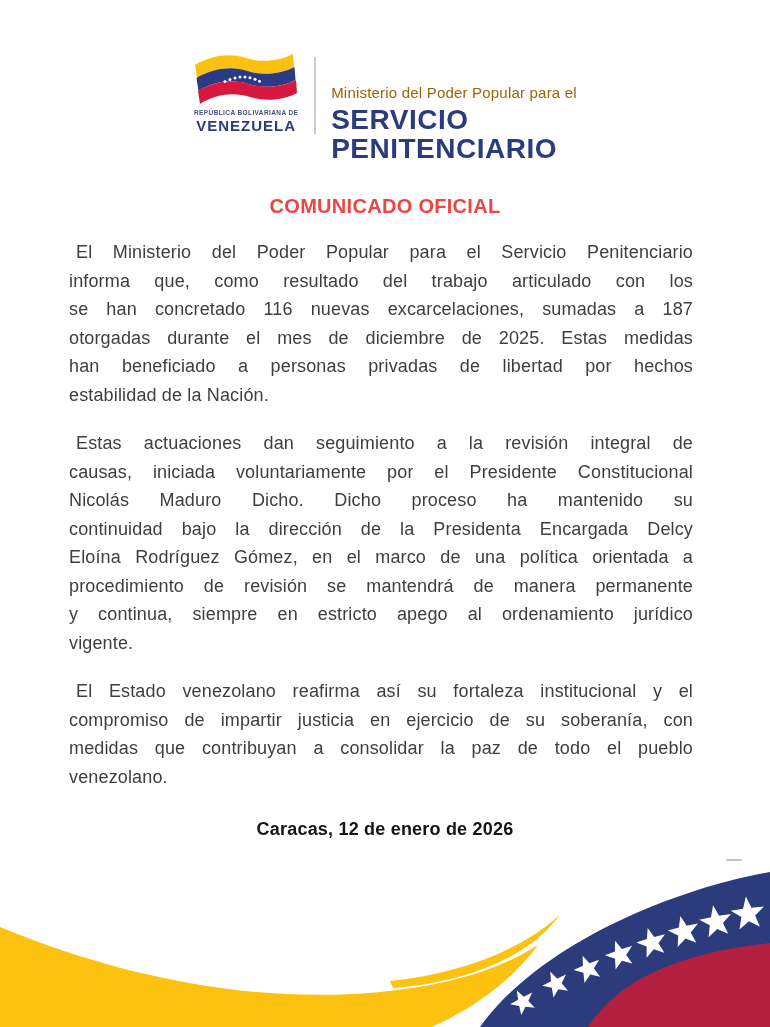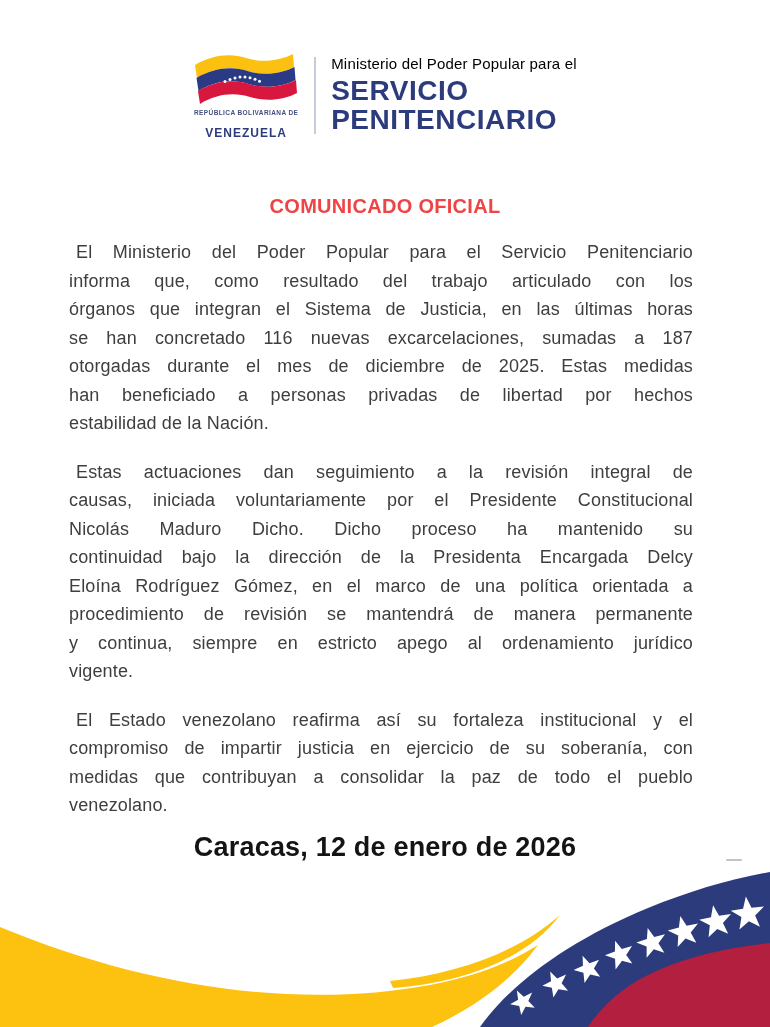--- a/index.html
+++ b/index.html
@@ -23,37 +23,38 @@
   .emblem { width: 106px; text-align: center; }
   .emblem svg { display: block; margin: 0 auto; }
   .country-small {
     font-size: 6.5px;
     font-weight: 700;
     letter-spacing: 0.4px;
     color: #44507f;
     margin-top: 1px;
   }
   .country {
-    font-size: 12px;
+    font-size: 15px;
     font-weight: 800;
     letter-spacing: 1px;
     color: #2c3b7c;
-    margin-top: 10px;
+    margin-top: 1px;
   }
   .header-divider {
     width: 2px; height: 77px;
     background: #c6ccd9;
     margin-top: 5px;
   }
   .ministry { padding-top: 3px; }
   .ministry-intro {
     font-size: 15px;
-    color: #000000;
+    color: #a16207;
     letter-spacing: 0.2px;
     margin-bottom: 4px;
+    margin-top: 29px;
   }
   .ministry-name {
     font-size: 28px;
     font-weight: 800;
     color: #2c3b7c;
     letter-spacing: 0.5px;
     line-height: 29px;
   }
 
   
@@ -71,23 +72,23 @@
   .para .line {
     line-height: 28.5px;
     text-align: justify;
     text-align-last: justify;
     letter-spacing: 0.15px;
   }
   .para .line:first-child { text-indent: 7px; margin-top: 20px; }
   .para .line:last-child { text-align-last: left; }
 
   .dateline {
-    margin-top: 12px;
+    margin-top: 28px;
     text-align: center;
-    font-size: 27px;
+    font-size: 18px;
     font-weight: 700;
     letter-spacing: 0.2px;
     color: #141414;
   }
 
   
   .footer-art {
     position: absolute;
     left: 0; bottom: 0;
     width: 770px; height: 170px;
@@ -136,21 +137,20 @@
   </div>
 </div>
 
 <div class="content">
   <div class="doc-title">COMUNICADO OFICIAL</div>
 
   <div class="paras">
     <div class="para">
         <div class="line">El Ministerio del Poder Popular para el Servicio Penitenciario</div>
         <div class="line">informa que, como resultado del trabajo articulado con los</div>
-        <div class="line">órganos que integran el Sistema de Justicia, en las últimas horas</div>
         <div class="line">se han concretado 116 nuevas excarcelaciones, sumadas a 187</div>
         <div class="line">otorgadas durante el mes de diciembre de 2025. Estas medidas</div>
         <div class="line">han beneficiado a personas privadas de libertad por hechos</div>
         <div class="line">estabilidad de la Nación.</div>
       </div>
     <div class="para">
         <div class="line">Estas actuaciones dan seguimiento a la revisión integral de</div>
         <div class="line">causas, iniciada voluntariamente por el Presidente Constitucional</div>
         <div class="line">Nicolás Maduro Dicho. Dicho proceso ha mantenido su</div>
         <div class="line">continuidad bajo la dirección de la Presidenta Encargada Delcy</div>

